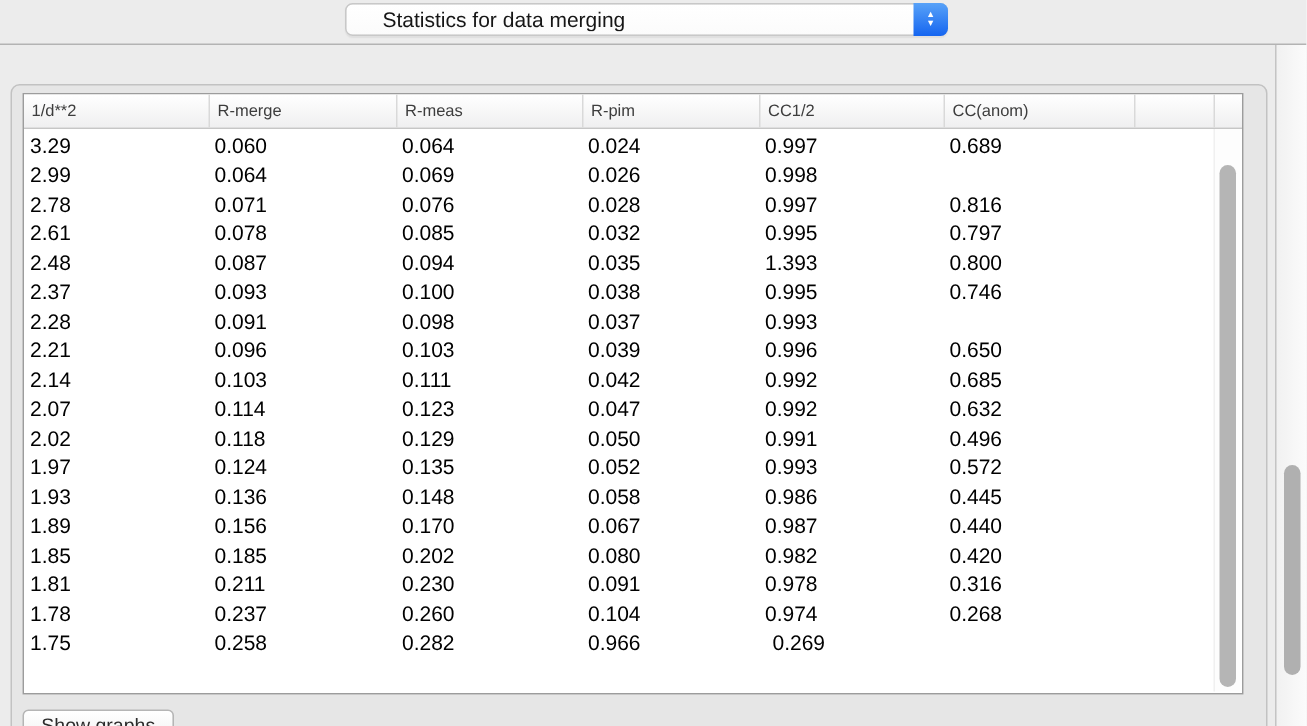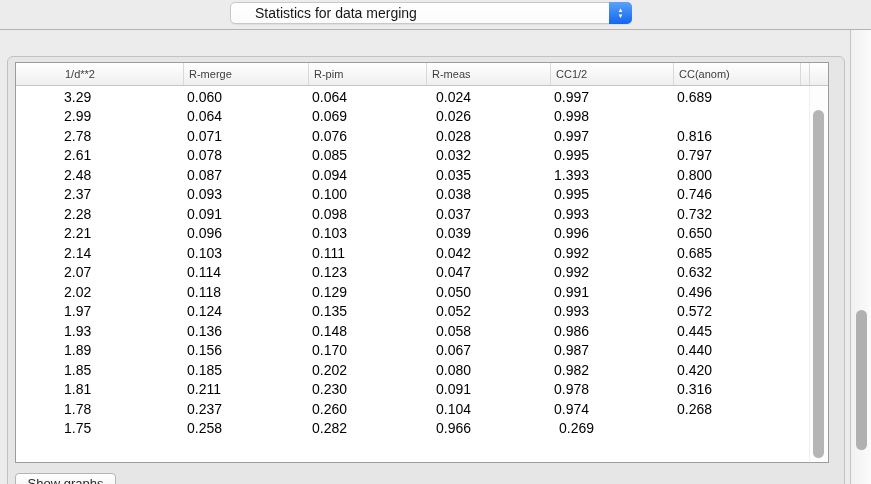--- a/index.html
+++ b/index.html
@@ -66,21 +66,21 @@
     border-bottom: 1px solid #c6c6c6;
     font-size: 11px; color: #3d3d3d;
   }
   .hcell {
     display: flex; align-items: center;
     padding-left: 5px; height: 100%;
     border-left: 1px solid #d9d9d9;
     white-space: nowrap; overflow: hidden;
   }
   .hcell:first-child { border-left: none; }
-  .c0 { width: 123px; margin-left: 44px; } .c1 { width: 125px; } .c2 { width: 124px; }
+  .c0 { width: 123px; } .c1 { width: 125px; } .c2 { width: 124px; }
   .c3 { width: 118px; } .c4 { width: 123px; } .c5 { width: 127px; }
   .cfill { flex: 1; }
   .hcap { width: 19px; }
   .tbody { position: absolute; left: 0; top: 24px; right: 19px; bottom: 0; overflow: hidden; }
   .trow { display: flex; height: 19.5px; align-items: center; font-size: 14px; color: #000000; }
   .tcell { padding-left: 4px; white-space: nowrap; overflow: hidden; }
 
   
   .table-scrollbar {
     position: absolute; top: 23px; right: 1px; bottom: 1px; width: 18px;
@@ -128,22 +128,22 @@
   </div>
 </div>
 
 <div class="section-label">Dataset consistency</div>
 <div class="groupbox"></div>
 
 <div class="table-wrap">
   <div class="thead">
       <div class="hcell c0">1/d**2</div>
       <div class="hcell c1">R-merge</div>
+      <div class="hcell c2">R-meas</div>
       <div class="hcell c3">R-pim</div>
-      <div class="hcell c2">R-meas</div>
       <div class="hcell c4">CC1/2</div>
       <div class="hcell c5">CC(anom)</div>
       <div class="hcell cfill"></div>
       <div class="hcell hcap"></div>
     </div>
   <div class="tbody">
       <div class="trow">
         <div class="tcell c0">3.29</div>
         <div class="tcell c1">0.060</div>
         <div class="tcell c2">0.064</div>
@@ -195,21 +195,20 @@
         <div class="tcell c4">0.995</div>
         <div class="tcell c5">0.746</div>
         <div class="tcell cfill"></div>
       </div>
       <div class="trow">
         <div class="tcell c0">2.28</div>
         <div class="tcell c1">0.091</div>
         <div class="tcell c2">0.098</div>
         <div class="tcell c3">0.037</div>
         <div class="tcell c4">0.993</div>
-        <div class="tcell c5">0.732</div>
         <div class="tcell cfill"></div>
       </div>
       <div class="trow">
         <div class="tcell c0">2.21</div>
         <div class="tcell c1">0.096</div>
         <div class="tcell c2">0.103</div>
         <div class="tcell c3">0.039</div>
         <div class="tcell c4">0.996</div>
         <div class="tcell c5">0.650</div>
         <div class="tcell cfill"></div>

